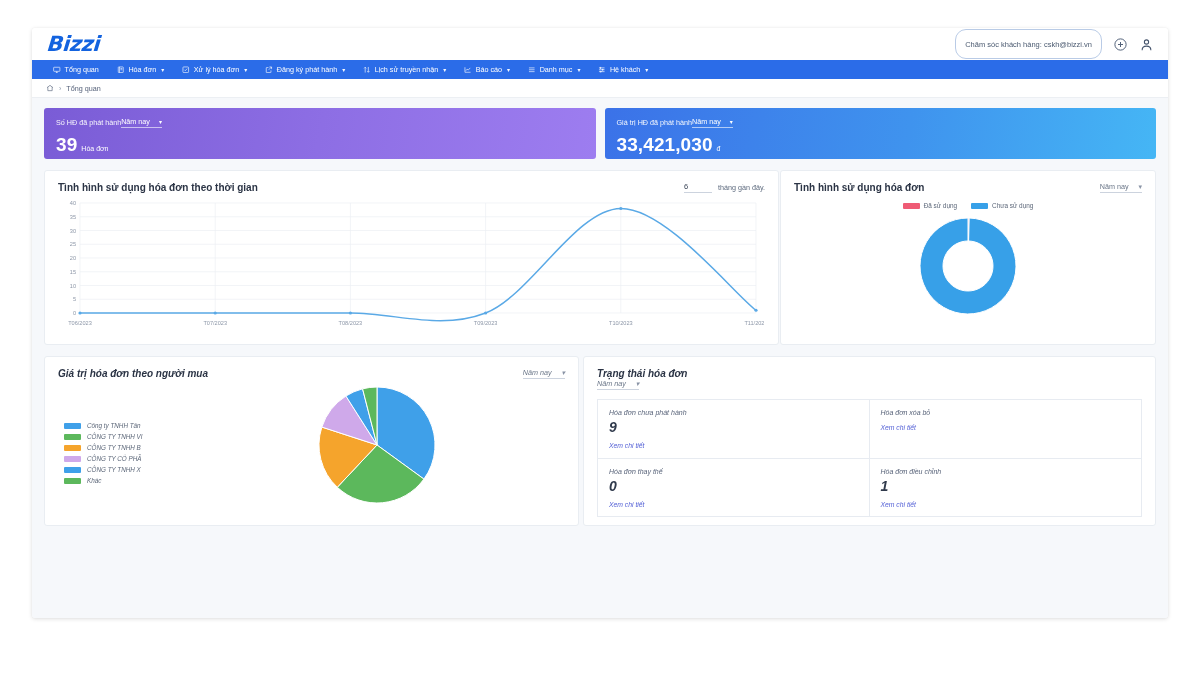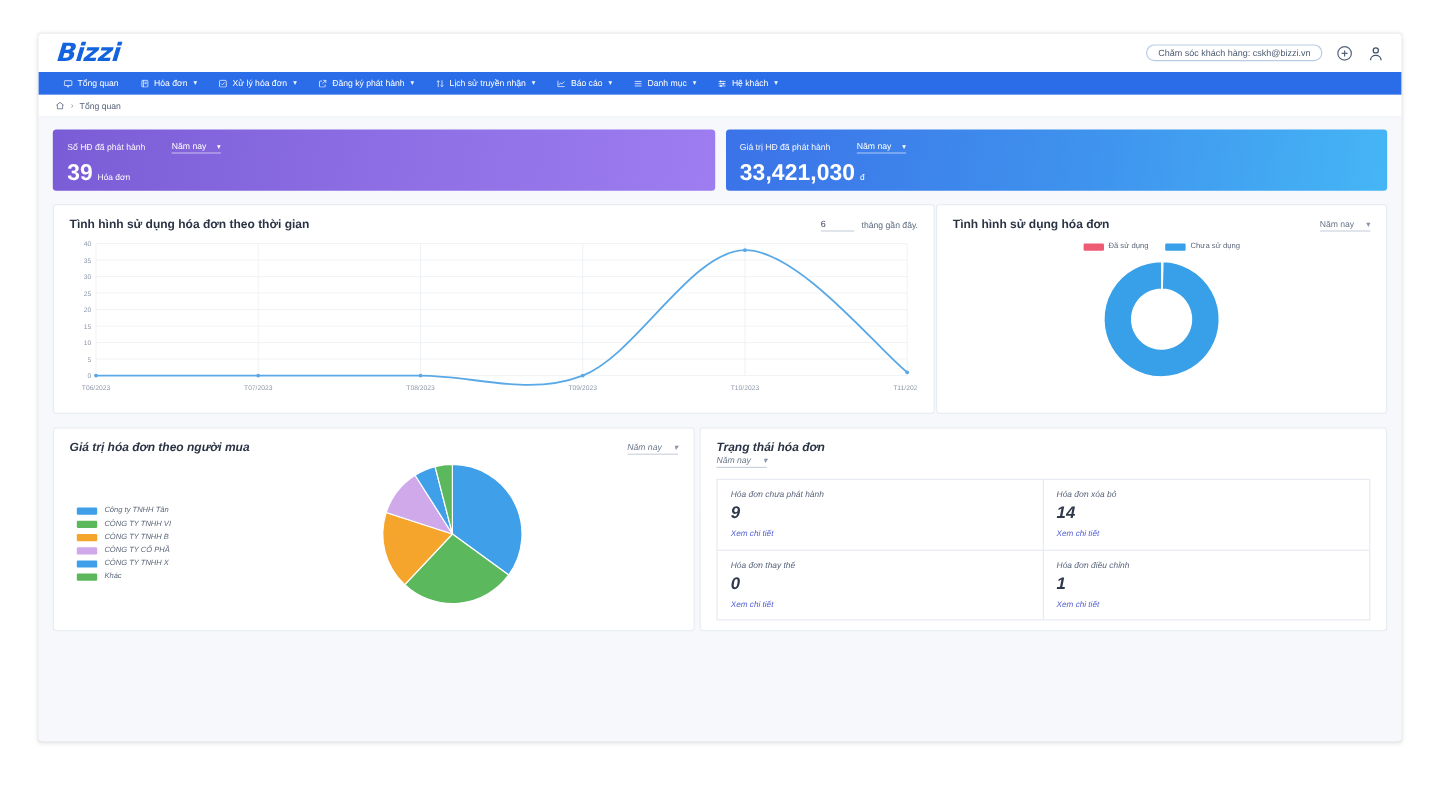--- a/index.html
+++ b/index.html
@@ -37,21 +37,21 @@
     font-size: 21px; letter-spacing: -.5px;
     color: #1363df;
     display: flex; align-items: baseline;
     transform: skewX(-6deg);
   }
   .brand .b1 { color:#1363df; }
   .topright { display:flex; align-items:center; gap:11px; }
   .support-pill {
     border: 1px solid #b9cbe6;
     border-radius: 11px;
-    height: 14px;
+    height: 30px;
     display:flex; align-items:center;
     padding: 0 9px;
     font-size: 7.5px;
     color: #4b5a70;
     white-space: nowrap;
   }
   .circ-icon {
     width: 15px; height: 15px;
     color: #53627a;
   }
@@ -106,21 +106,21 @@
     flex: 1;
     height: 51px;
     border-radius: 3px;
     padding: 9px 12px 0 12px;
     color:#fff;
     position: relative;
   }
   .kpi.purple { background: linear-gradient(100deg,#7a5cd6 0%,#8d6ee4 50%,#9d7df0 100%); }
   .kpi.green  { background: linear-gradient(100deg,#19a36a 0%,#22b472 45%,#3ccf87 100%); }
   .kpi.blue   { background: linear-gradient(100deg,#3b72e8 0%,#3f93ee 55%,#45b6f5 100%); }
-  .kpi-top { display:flex; align-items:center; gap:22px; }
+  .kpi-top { display:flex; align-items:center; gap:0; }
   .kpi-label { font-size: 7.2px; color: rgba(255,255,255,.95); }
   .kpi-sel {
     font-size: 7.2px; color:#fff;
     border-bottom: 1px solid rgba(255,255,255,.6);
     padding-bottom: 1px;
     display:flex; align-items:center; gap:9px;
     cursor:pointer;
   }
   .kpi-sel .caret2 { font-size:6px; }
   .kpi-val {
@@ -504,21 +504,20 @@
           </span>
         </div>
         <div class="status-grid">
           <div class="st-cell">
             <div class="st-label">Hóa đơn chưa phát hành</div>
             <div class="st-num">9</div>
             <div class="st-link">Xem chi tiết</div>
           </div>
           <div class="st-cell">
             <div class="st-label">Hóa đơn xóa bỏ</div>
-            <div class="st-num">14</div>
             <div class="st-link">Xem chi tiết</div>
           </div>
           <div class="st-cell">
             <div class="st-label">Hóa đơn thay thế</div>
             <div class="st-num">0</div>
             <div class="st-link">Xem chi tiết</div>
           </div>
           <div class="st-cell">
             <div class="st-label">Hóa đơn điều chỉnh</div>
             <div class="st-num">1</div>

